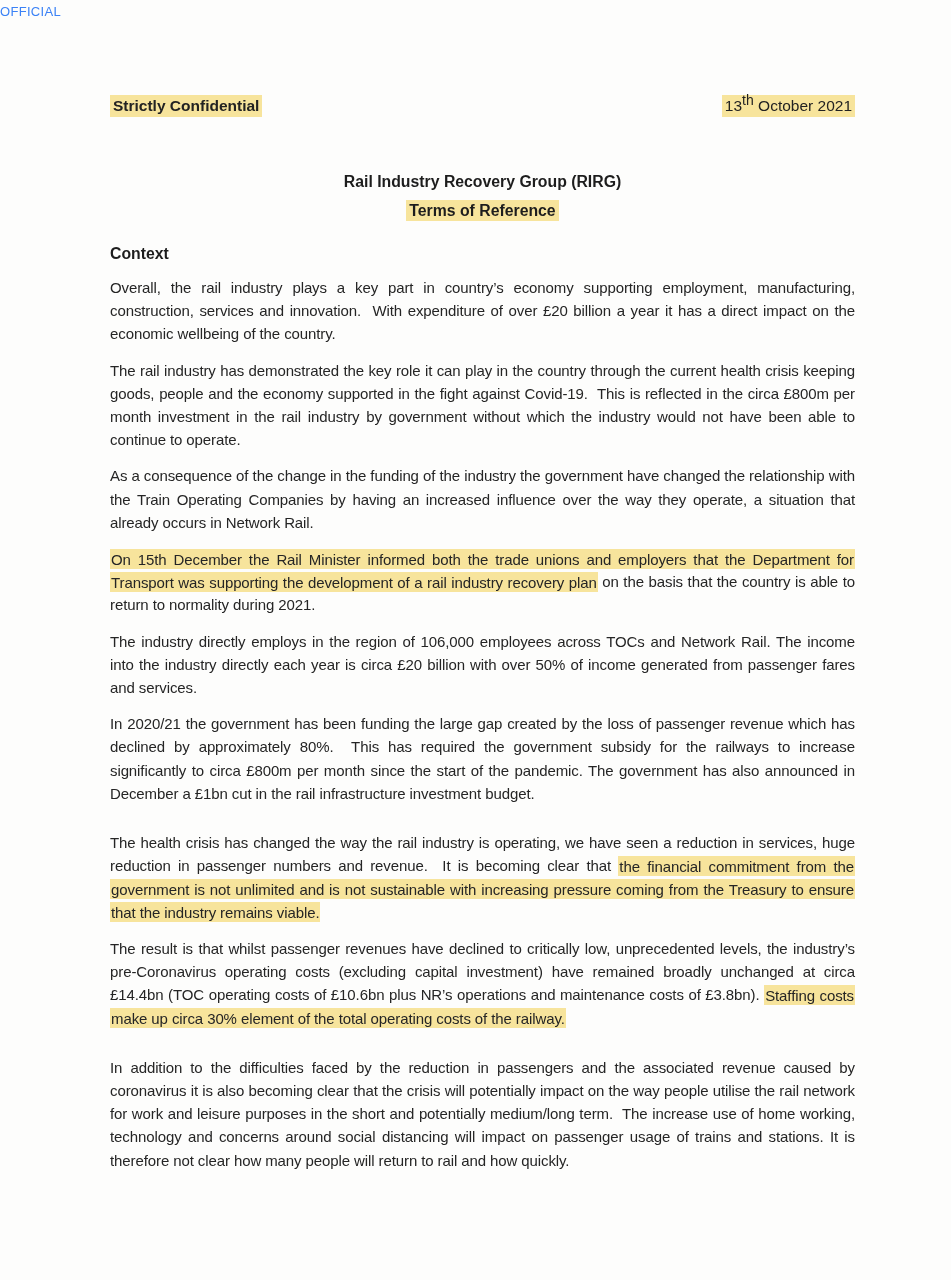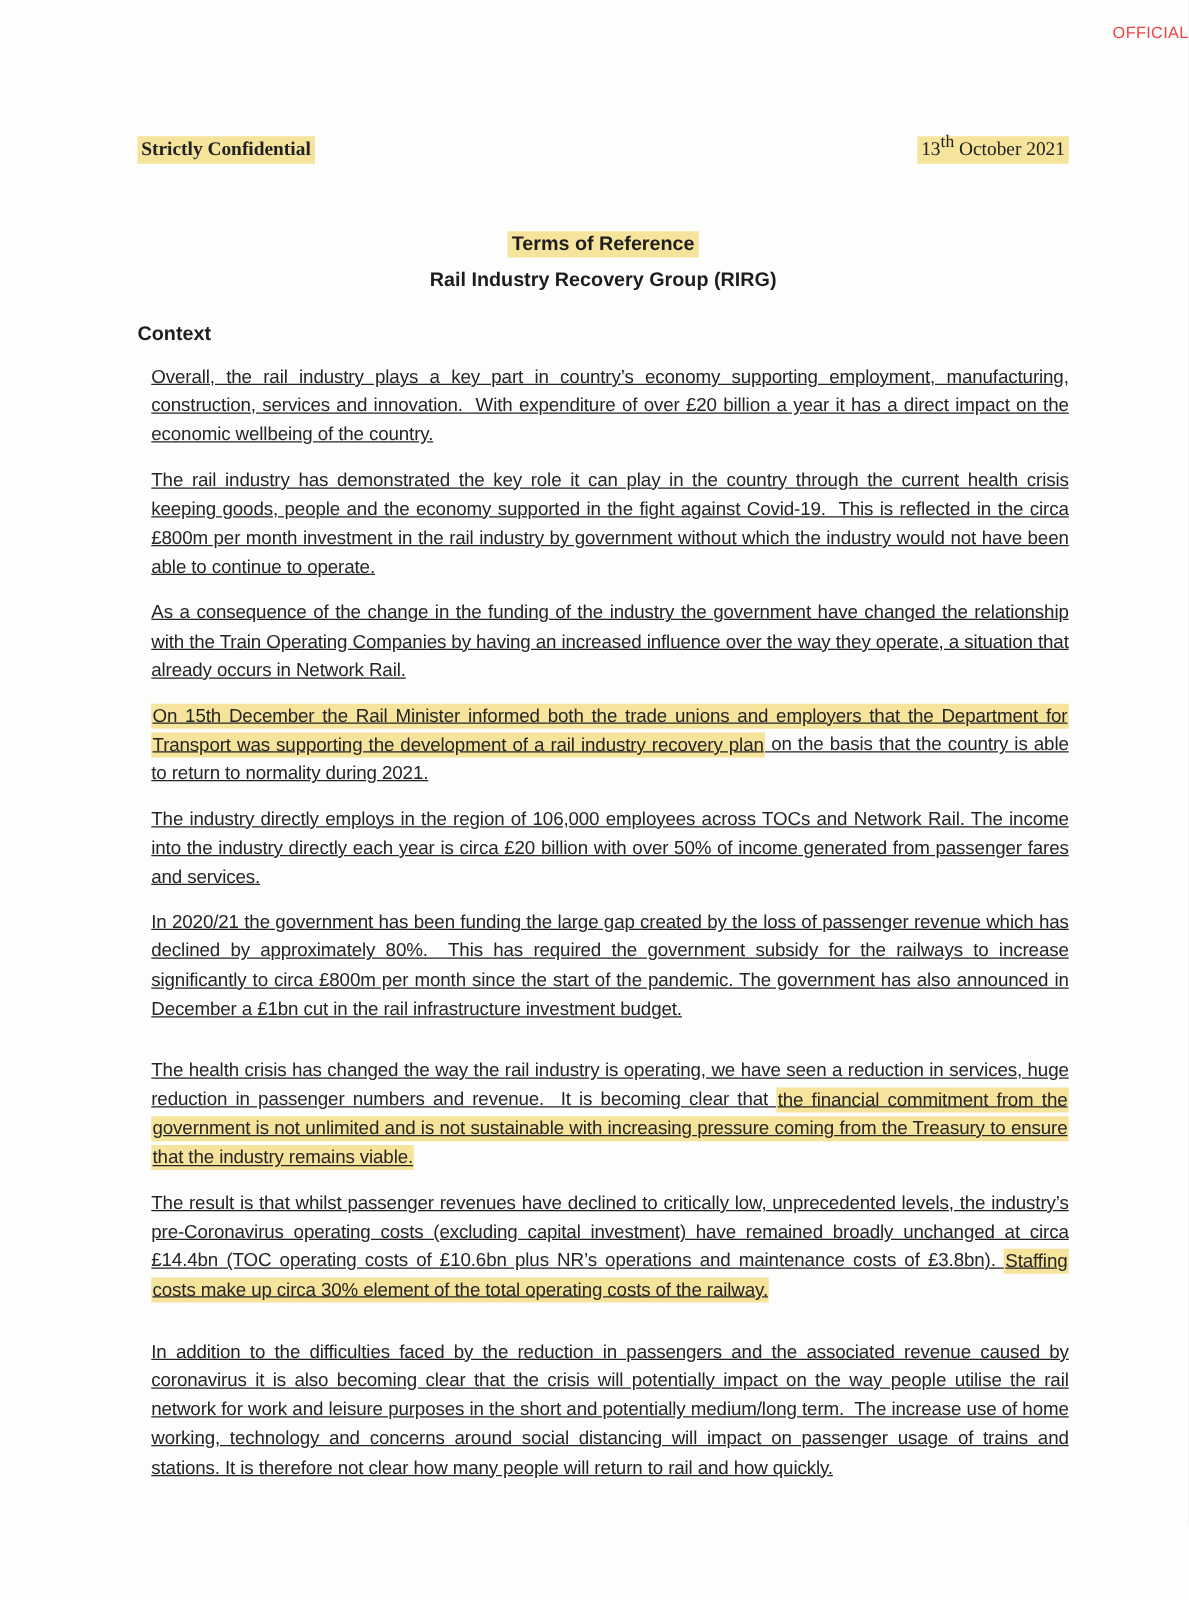--- a/index.html
+++ b/index.html
@@ -8,37 +8,36 @@
     width: 951px;
     height: 1280px;
     margin: 0 auto;
     background: #fdfdfc;
     overflow: hidden;
     font-family: "Liberation Sans", sans-serif;
     color: #222;
     box-sizing: border-box;
   }
   .classification {
-    text-align: right;
-    padding-top: 18px;
+    text-align: left;
+    padding-top: 4px;
     font-size: 13px;
     letter-spacing: 0.3px;
-    color: #ef4444;
+    color: #3b82f6;
   }
   .content {
     padding: 0 96px 0 110px;
     box-sizing: border-box;
   }
   .meta-row {
     margin-top: 76px;
     display: flex;
     justify-content: space-between;
     align-items: baseline;
     font-size: 15.5px;
-    font-family: Liberation Serif, serif;
   }
   mark {
     background: var(--hl, #f7e49c);
     color: inherit;
     padding: 2px 3px;
     -webkit-box-decoration-break: clone;
     box-decoration-break: clone;
   }
   .confidential { font-weight: bold; }
   .doc-date sup { font-size: 14px; line-height: 0; }
@@ -51,48 +50,47 @@
     color: #1d1d1d;
   }
   .section-heading {
     margin-top: 20px;
     font-weight: bold;
     font-size: 15.8px;
     color: #1d1d1d;
   }
   .doc-body { margin-top: 1px; }
   .para {
-    margin: 13px 0 0 11px;
+    margin: 13px 0 0 0;
     font-size: 15px;
     line-height: 23.2px;
     text-align: justify;
     letter-spacing: -0.1px;
     color: #252525;
-    text-decoration: underline;
   }
   .para.gap-lg { margin-top: 26px; }
   .para mark { padding: 1.5px 1px; }
 </style>
 </head>
 <body>
 
 <div class="page">
 
   <div class="classification">OFFICIAL</div>
 
   <div class="content">
 
     <div class="meta-row">
       <mark class="confidential">Strictly Confidential</mark>
       <mark class="doc-date"><span>13</span><sup>th</sup><span> October 2021</span></mark>
     </div>
 
     <div class="title-block">
+      <div>Rail Industry Recovery Group (RIRG)</div>
       <div><mark>Terms of Reference</mark></div>
-      <div>Rail Industry Recovery Group (RIRG)</div>
     </div>
 
     <div class="section-heading">Context</div>
 
     <div class="doc-body">
         <p class="para"><span>Overall, the rail industry plays a key part in country’s economy supporting employment, manufacturing, construction, services and innovation.&nbsp; With expenditure of over £20 billion a year it has a direct impact on the economic wellbeing of the country.</span></p>
         <p class="para"><span>The rail industry has demonstrated the key role it can play in the country through the current health crisis keeping goods, people and the economy supported in the fight against Covid-19.&nbsp; This is reflected in the circa £800m per month investment in the rail industry by government without which the industry would not have been able to continue to operate.</span></p>
         <p class="para"><span>As a consequence of the change in the funding of the industry the government have changed the relationship with the Train Operating Companies by having an increased influence over the way they operate, a situation that already occurs in Network Rail.</span></p>
         <p class="para"><mark>On 15th December the Rail Minister informed both the trade unions and employers that the Department for Transport was supporting the development of a rail industry recovery plan</mark><span> on the basis that the country is able to return to normality during 2021.</span></p>
         <p class="para"><span>The industry directly employs in the region of 106,000 employees across TOCs and Network Rail. The income into the industry directly each year is circa £20 billion with over 50% of income generated from passenger fares and services.</span></p>

